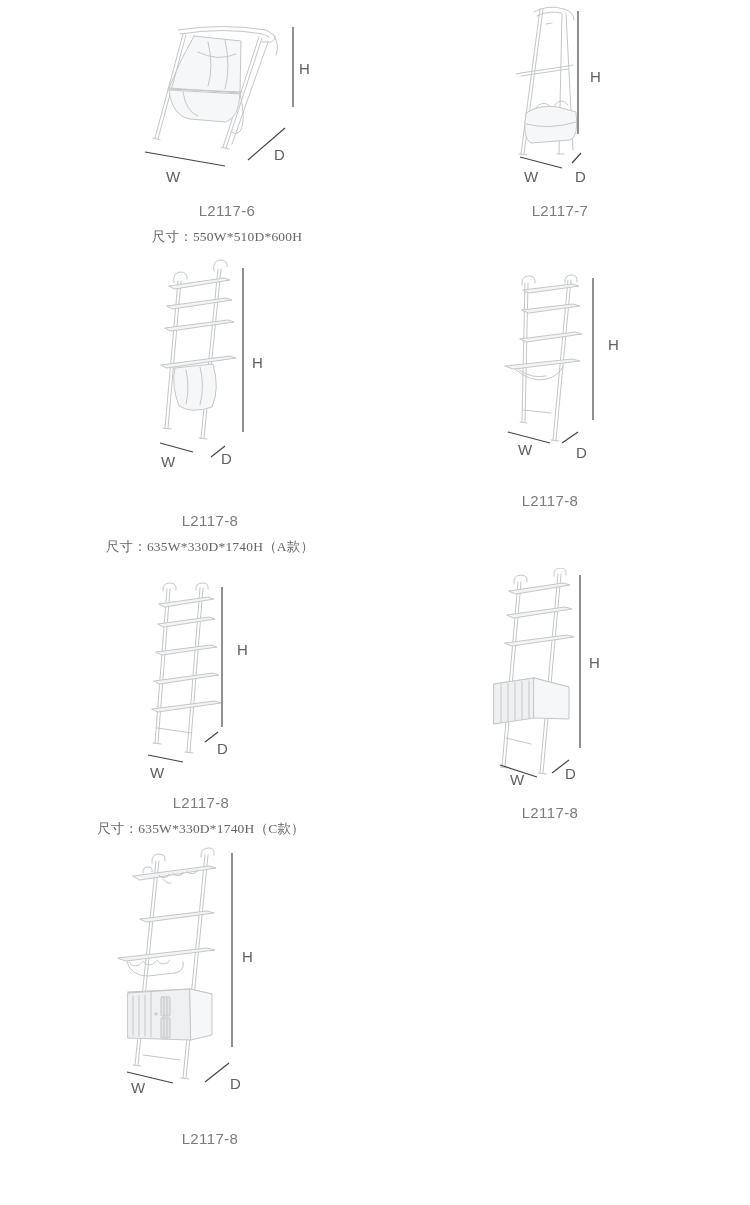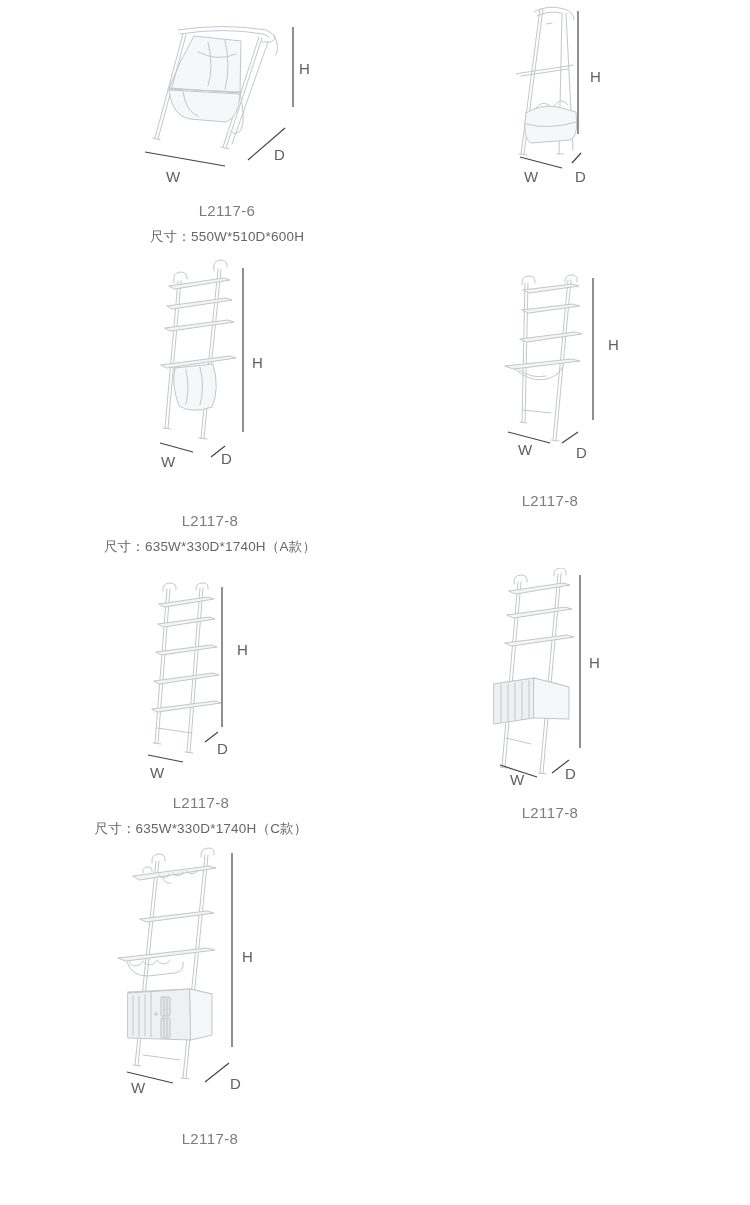--- a/index.html
+++ b/index.html
@@ -3,21 +3,21 @@
 <meta charset="utf-8">
 <style>
   * { margin:0; padding:0; box-sizing:border-box; }
   html,body { background:#ffffff; }
   body { font-family:"Liberation Sans","DejaVu Sans",sans-serif; }
   .page { position:relative; width:750px; height:1205px; background:#ffffff; overflow:hidden; }
   .fig { position:absolute; }
   .fig svg { display:block; width:100%; height:100%; }
   .caption { position:absolute; text-align:center; }
   .model { font-size:15px; color:#7b7b7b; letter-spacing:.4px; line-height:18px; }
-  .size  { font-size:13.5px; color:#656565; letter-spacing:.2px; margin-top:8px; line-height:18px; }
+  .size  { font-size:13.5px; color:#656565; letter-spacing:.2px; margin-top:8px; line-height:18px;font-family:Liberation Serif, serif; }
   
   .sk path, .sk rect, .sk circle { stroke:#c3c7c9; fill:none; stroke-width:1; stroke-linecap:round; stroke-linejoin:round; }
   .sk .brd  { fill:#f3f4f5; }
   .sk .fab  { fill:#f6f7f8; }
   .sk .wood { fill:#eef0f1; }
   .sk .slat { fill:#e3e5e6; }
   .dim line { stroke:#454545; stroke-width:1.2; }
   svg text { font-family:"Liberation Sans","DejaVu Sans",sans-serif; font-size:15px; fill:#616161; }
 </style>
 </head>
@@ -87,20 +87,21 @@
         <line x1="90" y1="9" x2="90" y2="132"></line>
         <line x1="32" y1="155" x2="74" y2="166"></line>
         <line x1="84" y1="161" x2="93" y2="151"></line>
       </g>
       <text x="102" y="80">H</text>
       <text x="36" y="180">W</text>
       <text x="87" y="180">D</text>
     </svg>
   </div>
   <div class="caption" style="left:410px;top:202px;width:300px">
+    <div class="model">L2117-7</div>
   </div>
 
   <div class="fig" style="left:145px;top:256px;width:215px;height:215px">
     <svg viewBox="0 0 215 215">
       <g class="sk">
         <path d="M29,27 Q27,17 35,16 Q43,16 42,23"></path>
         <path d="M69,15 Q67,5 75,4 Q83,4 82,11"></path>
         <path d="M33,25 L20,172"></path>
         <path d="M36,25 L23,172"></path>
         <path d="M73,13 L56,182"></path>

